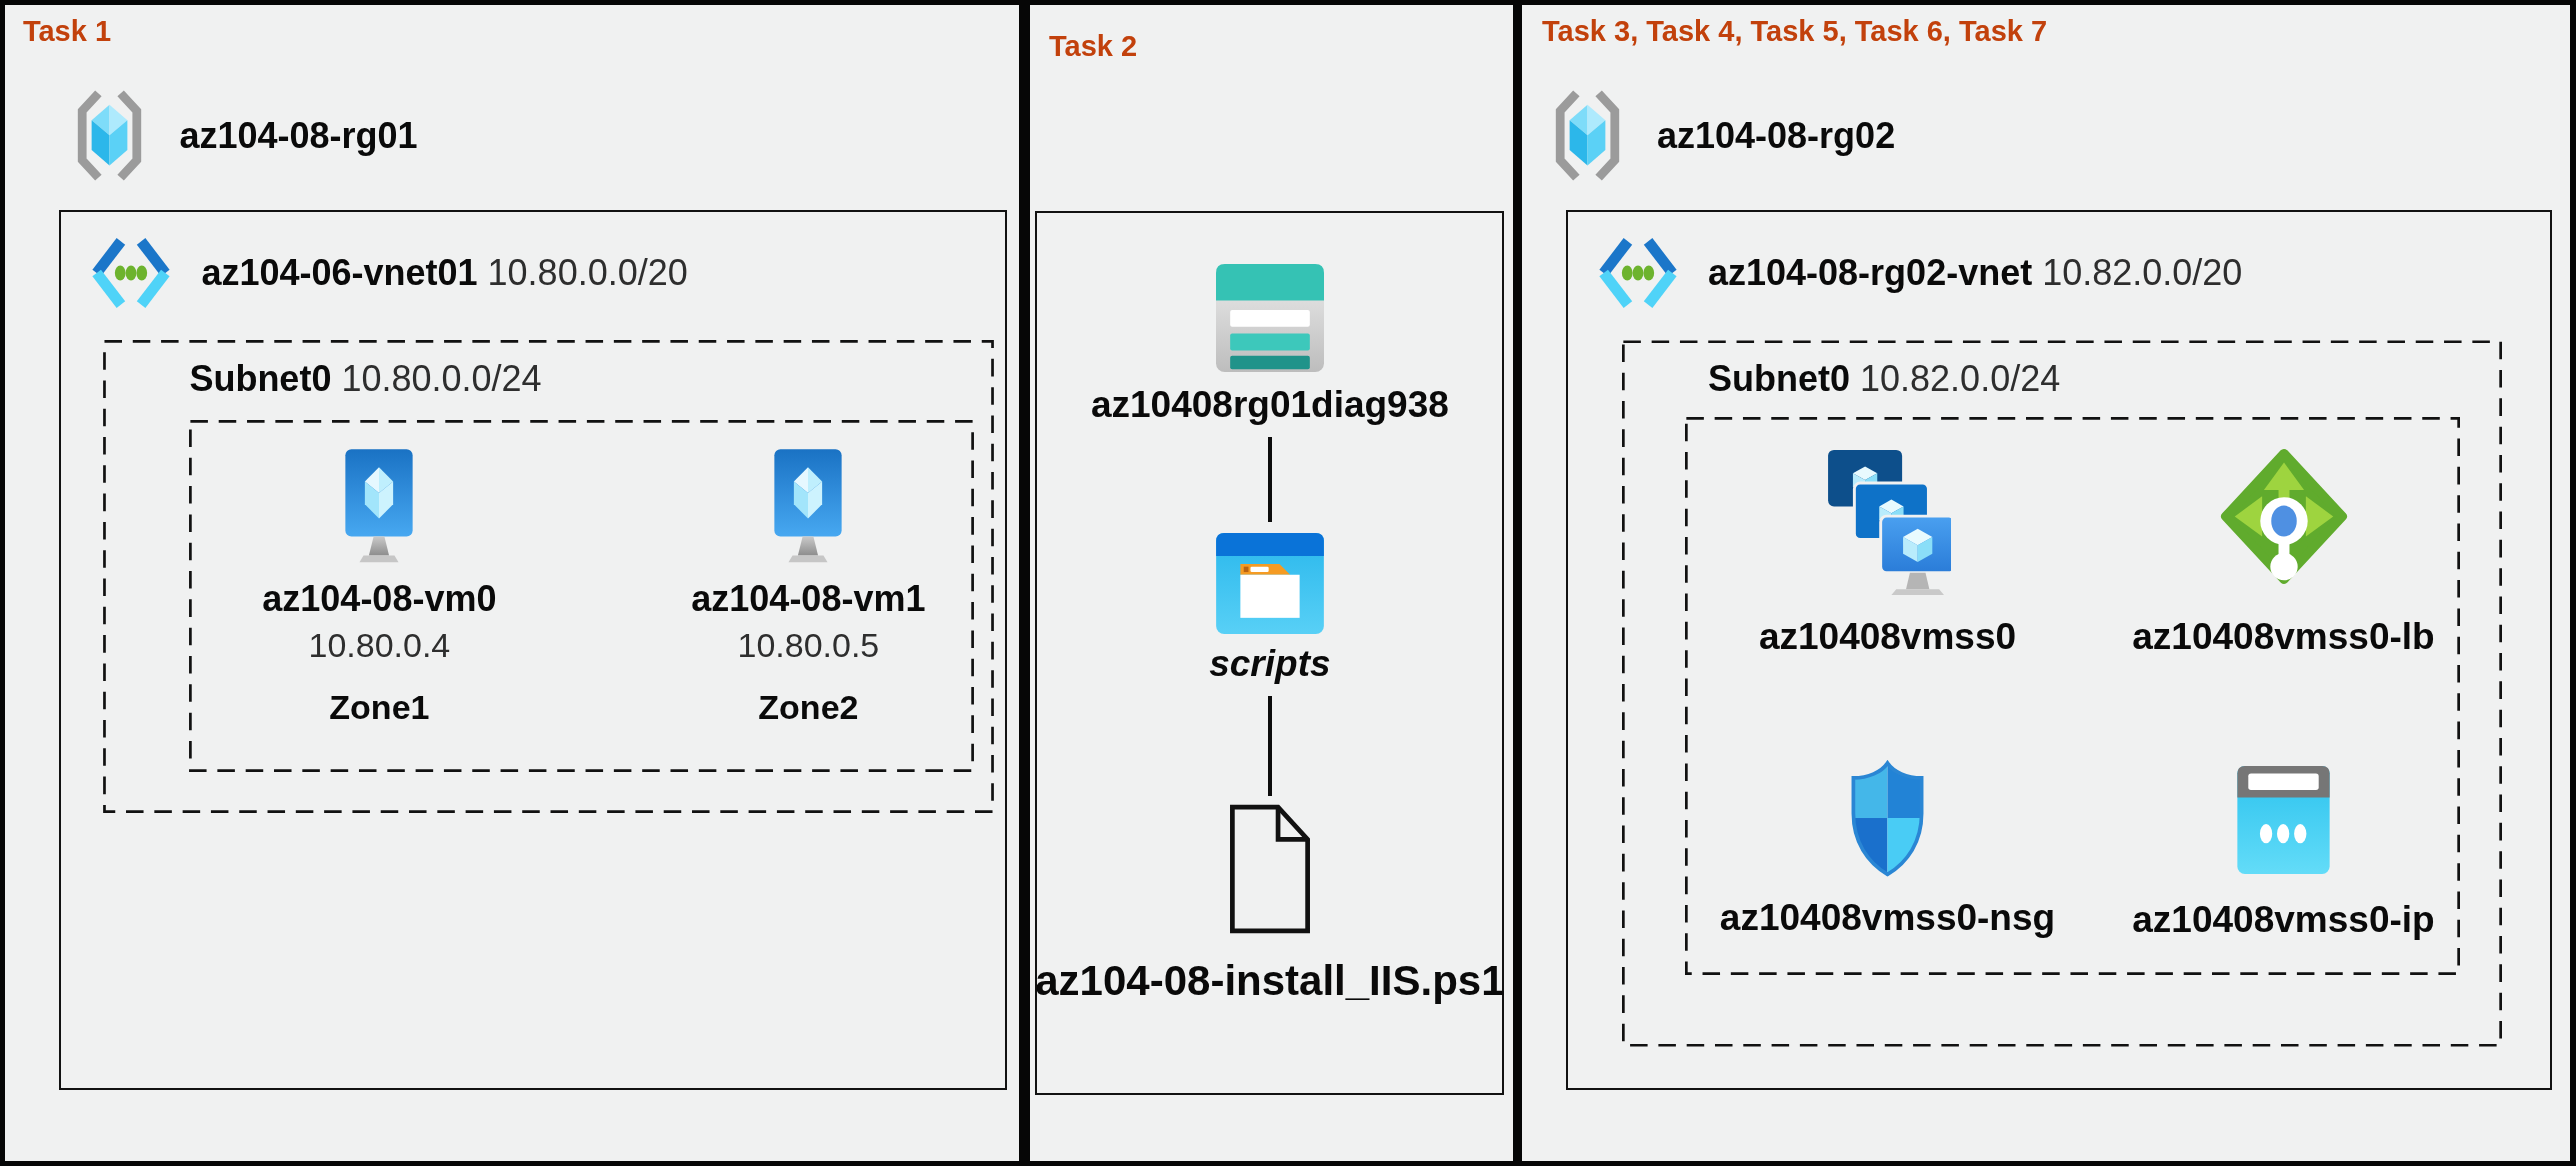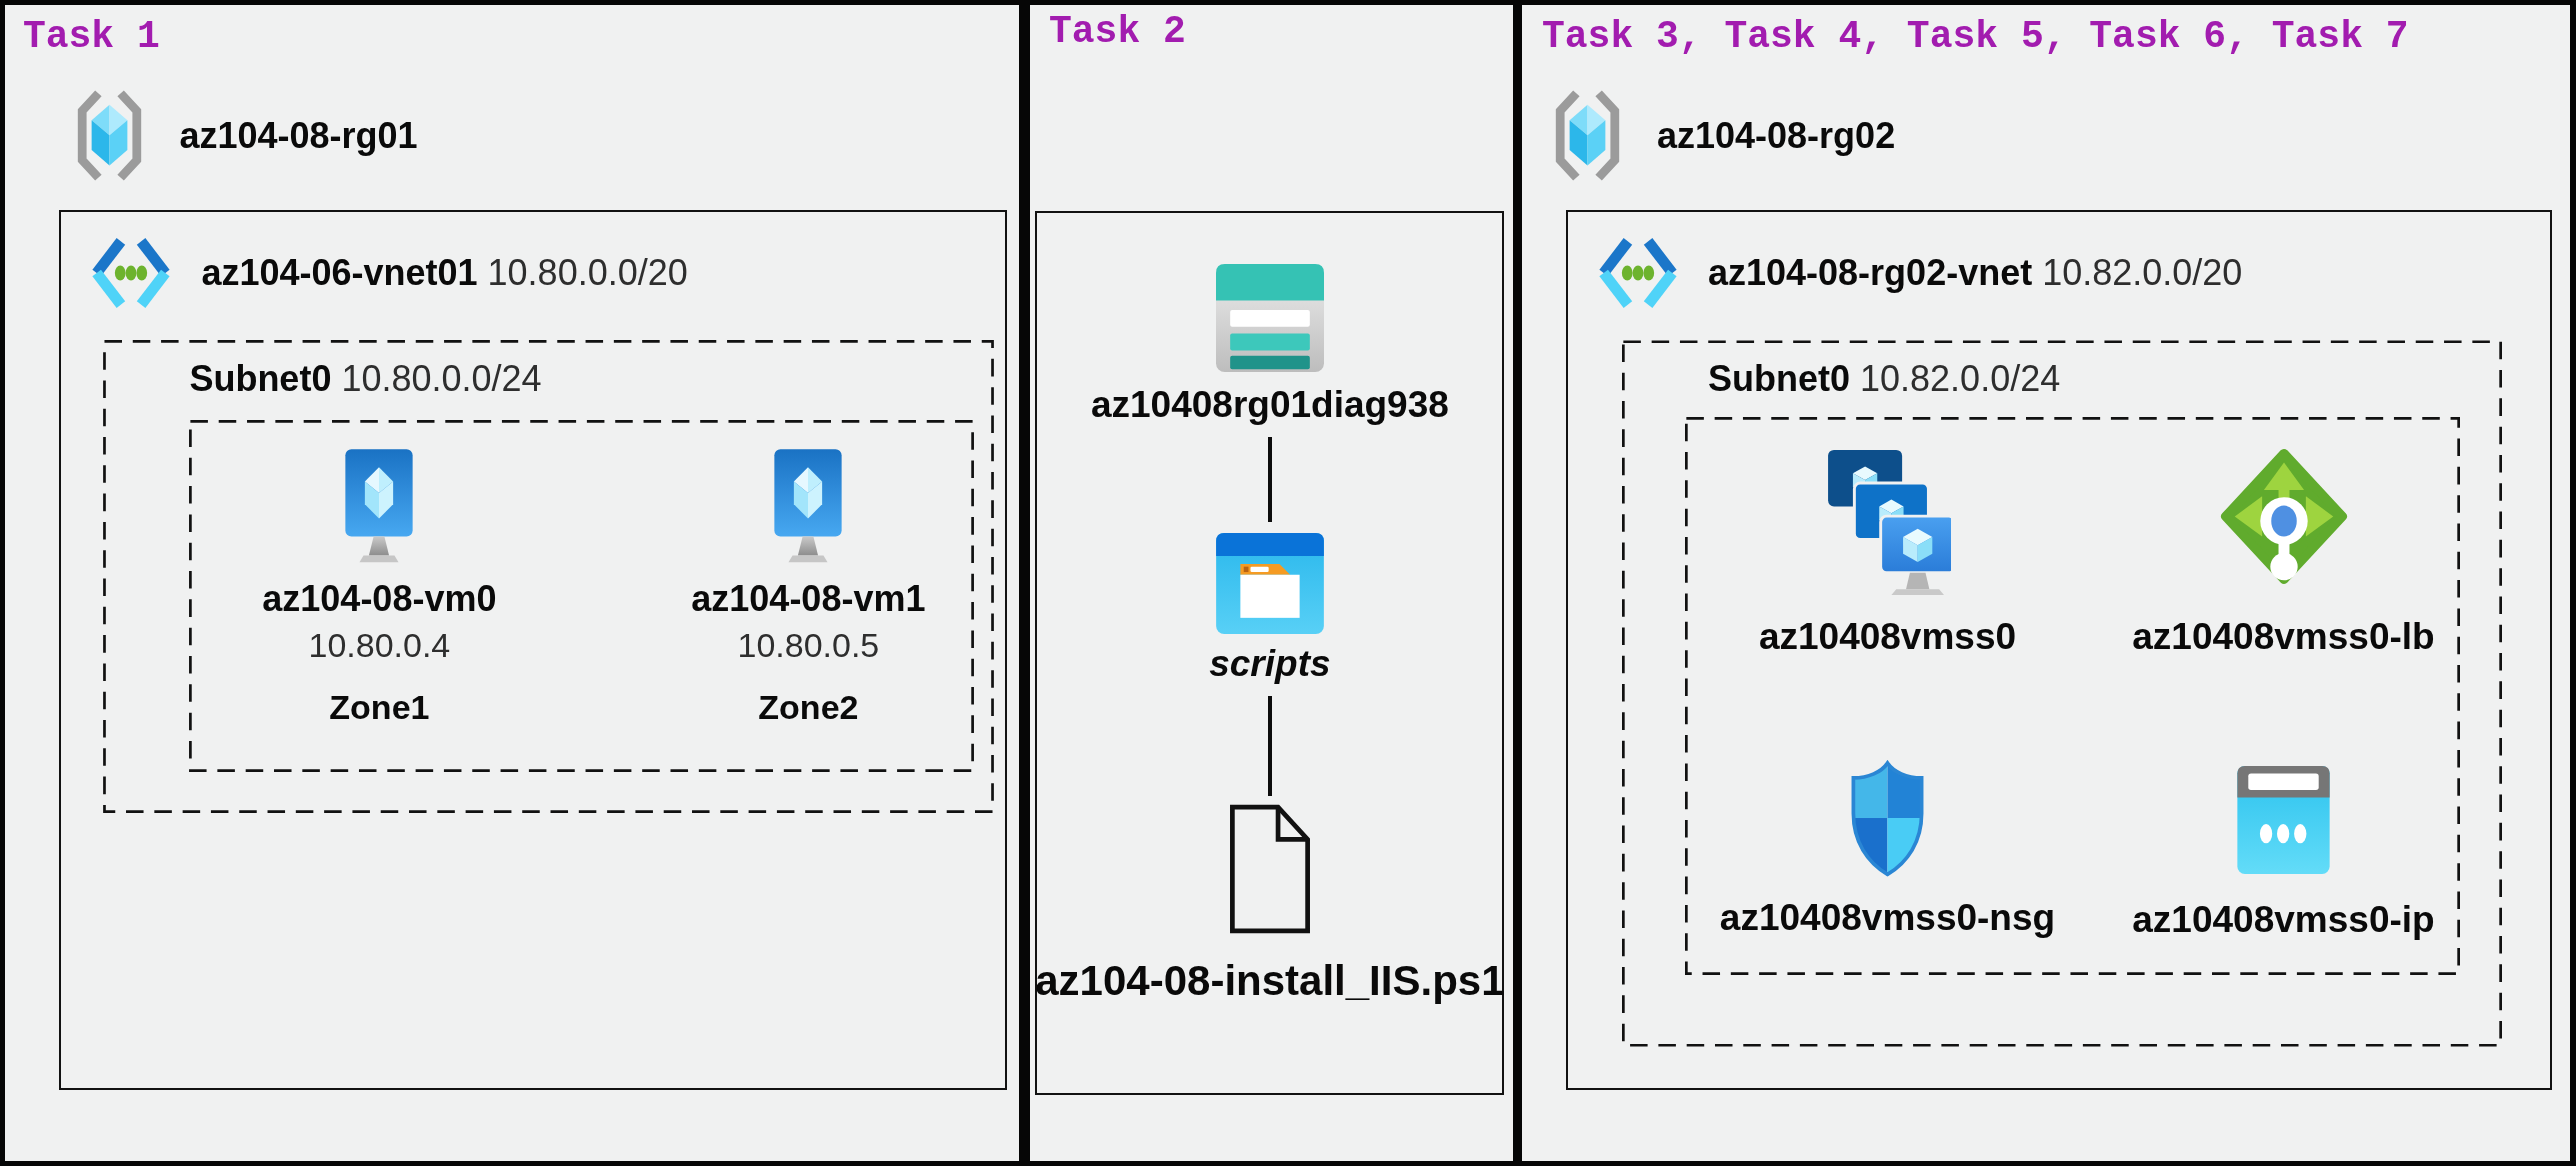--- a/index.html
+++ b/index.html
@@ -3,21 +3,21 @@
 <meta charset="utf-8">
 <style>
   html,body { margin:0; padding:0; background:#060606; }
   body { width:2576px; height:1166px; font-family:"Liberation Sans", sans-serif; }
   .canvas { position:relative; width:2576px; height:1166px; background:#060606; overflow:hidden; }
   .panel { position:absolute; top:5.4px; height:1156px; background:#f0f1f1; }
   #panel-task1 { left:5.4px;    width:1014px; }
   #panel-task2 { left:1030px; width:483px;  }
   #panel-task3 { left:1522px; width:1048px; }
 
-  .panel-title { position:absolute; font-size:38px; font-weight:700; color:#a21caf; white-space:nowrap;font-family:Liberation Mono, monospace; }
+  .panel-title { position:absolute; font-size:29px; font-weight:700; color:#c2410c; white-space:nowrap; }
 
   .rg-row { position:absolute; display:flex; align-items:center; gap:34px; }
   .res-label { font-size:36px; font-weight:700; color:#0a0a0a; white-space:nowrap; }
   .reg { font-weight:400; color:#2e2e2e; }
 
   .vnet-box { position:absolute; border:2.7px solid #121212; background:#f0f1f1; }
   .vnet-header { position:absolute; display:flex; align-items:center; gap:30px; }
   .vnet-header .labels { font-size:36px; white-space:nowrap; }
 
   .dashed-box { position:absolute; }
@@ -124,21 +124,21 @@
             <div class="node-name" style="margin-top:15px;">az104-08-vm1</div>
             <div class="node-sub" style="margin-top:5.4px;">10.80.0.5</div>
             <div class="node-zone" style="margin-top:23px;">Zone2</div>
           </div>
         </div>
       </div>
     </div>
   </section>
 
   <section class="panel" id="panel-task2">
-    <div class="panel-title" style="left:19px; top:5px;">Task 2</div>
+    <div class="panel-title" style="left:19px; top:25px;">Task 2</div>
 
     <div class="flow-col" style="left:5.4px; top:206px; width:465px; height:880px;">
 
       <svg width="108" height="108" viewBox="0 0 160 160" style="margin-top:51px;">
         <defs>
           <linearGradient id="stbody" x1="0" y1="0" x2="0" y2="1">
             <stop offset="0" stop-color="#ededed"></stop>
               <stop offset="1" stop-color="#bdbdbd"></stop>
           </linearGradient>
         </defs>

